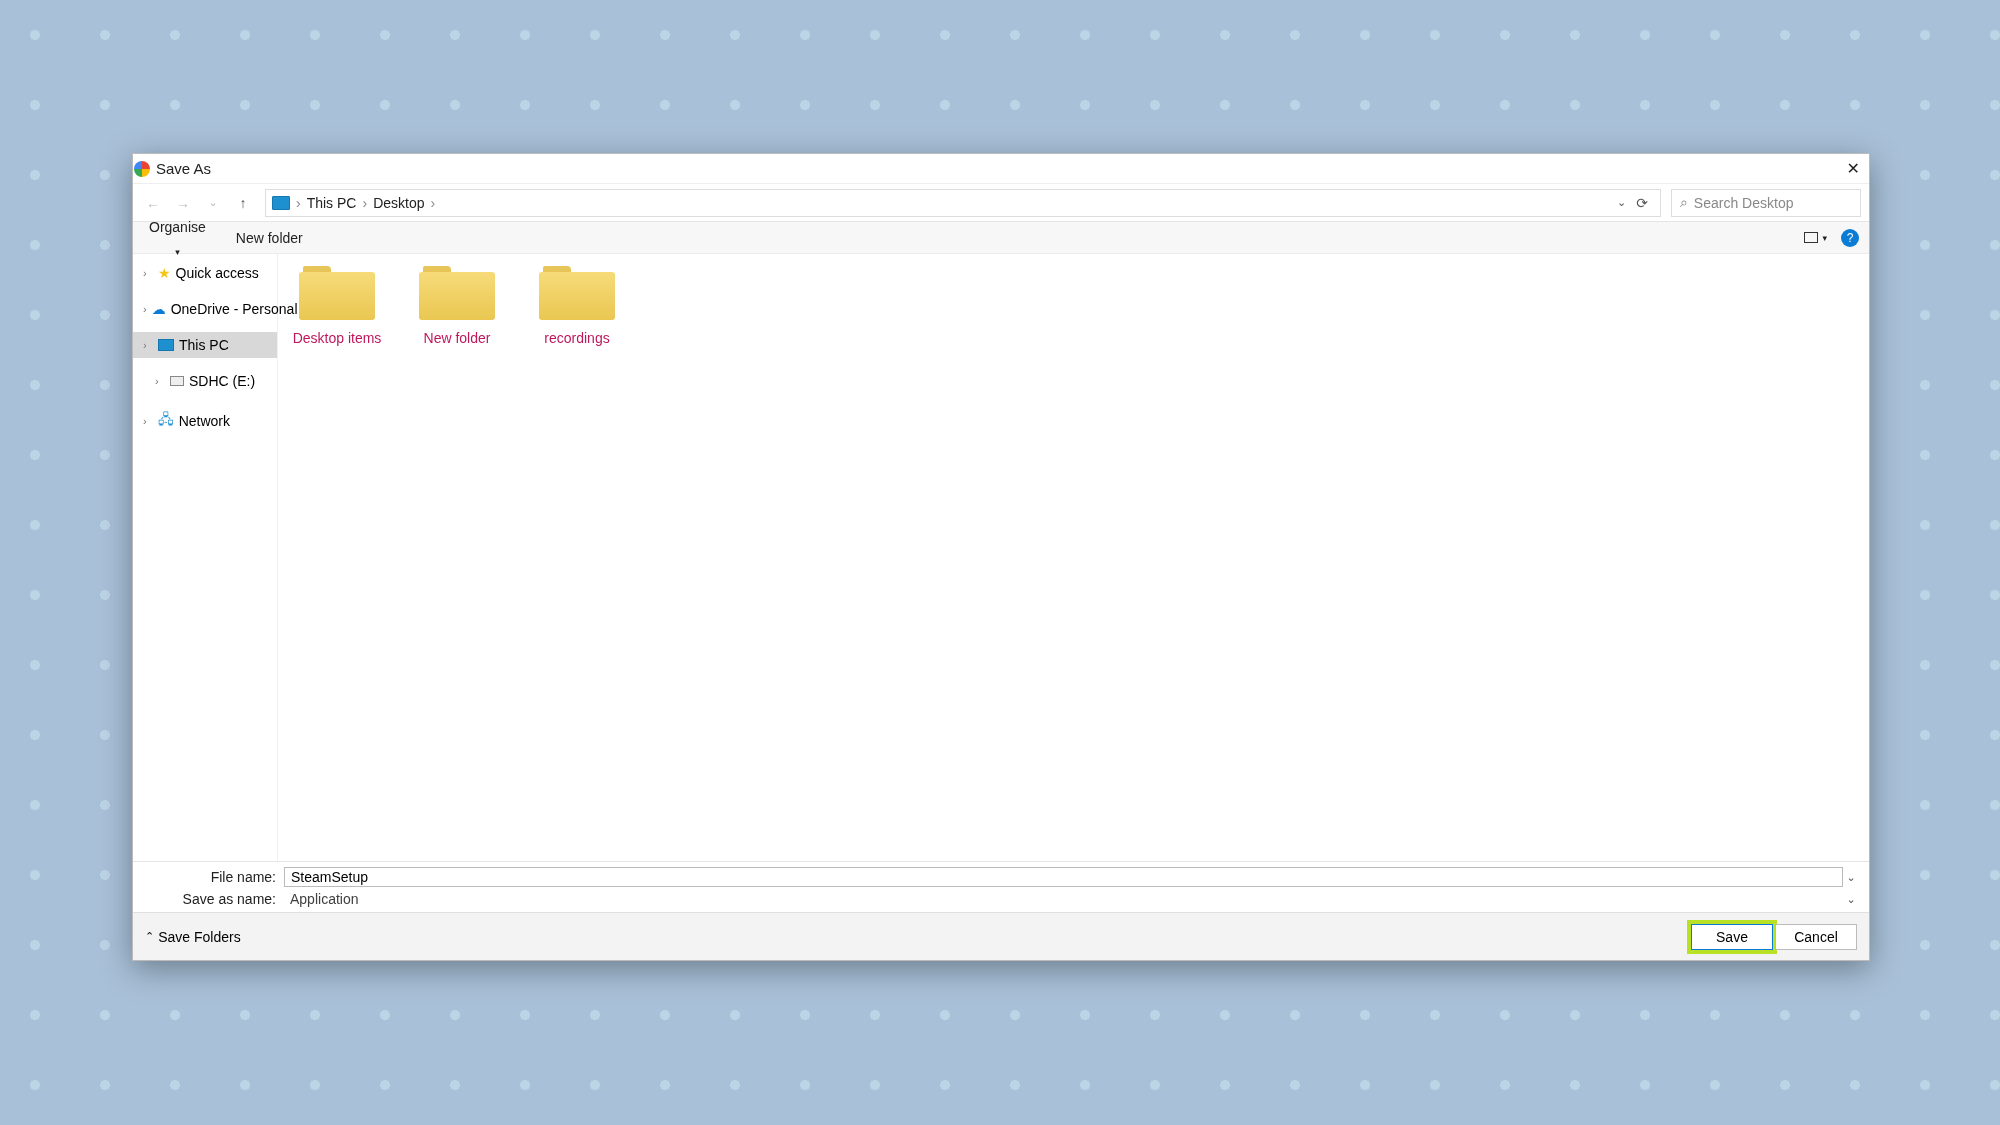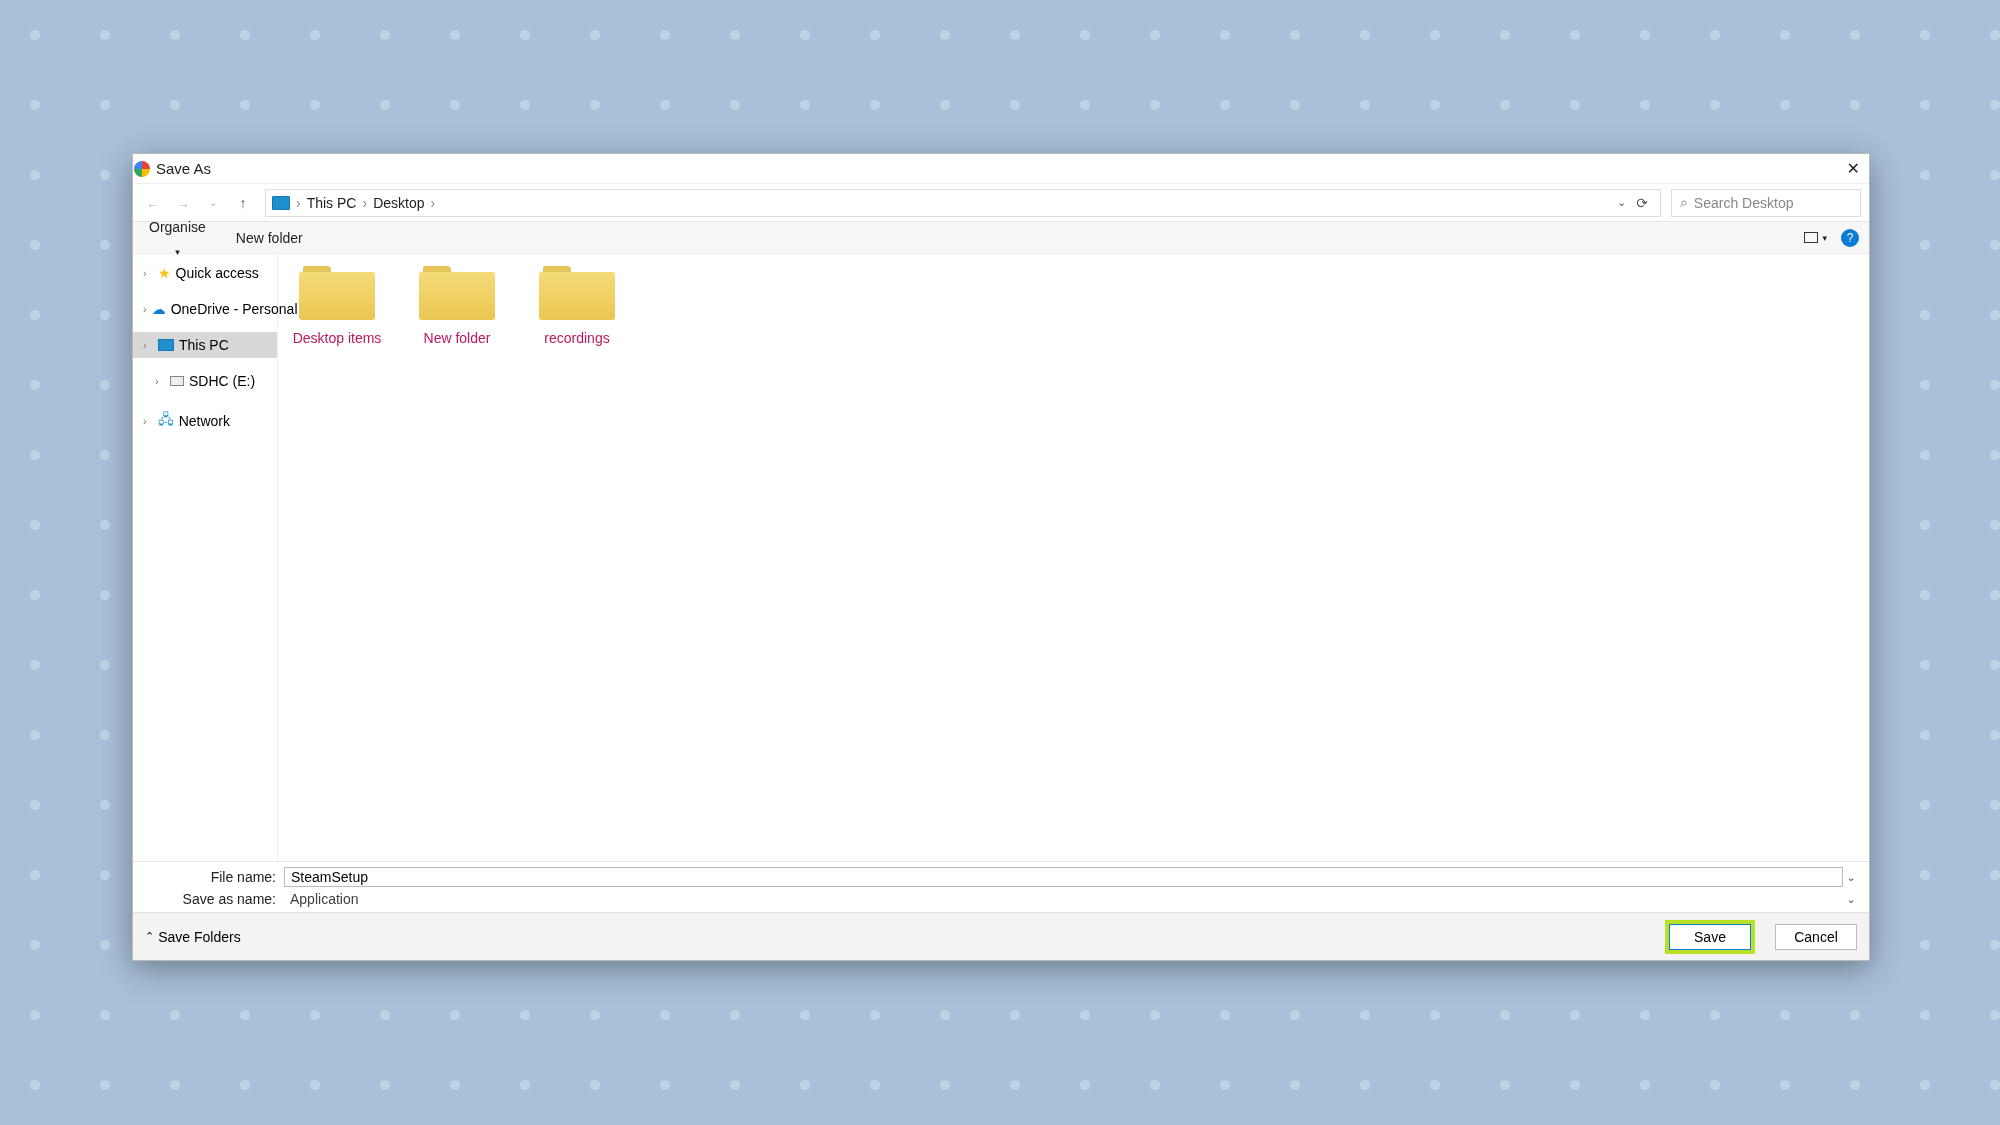--- a/index.html
+++ b/index.html
@@ -164,21 +164,21 @@
     padding: 0 12px;
     font-size: 14px;
   }
   .hide-folders { display:flex; align-items:center; gap:4px; cursor:pointer;}
   .footer .spacer { flex:1; }
   .btn {
     width: 82px; height: 26px;
     background:#fff; border:1px solid #bbb;
     font-size:14px; cursor:pointer;
     display:flex; align-items:center; justify-content:center;
-    margin-left: 24px;
+    margin-left: 2px;
   }
   .btn.primary-highlight {
     outline: 4px solid #b8e024;
     outline-offset: 0px;
     border: 1px solid #0a7cd5;
   }
 </style>
 </head>
 <body>
 

